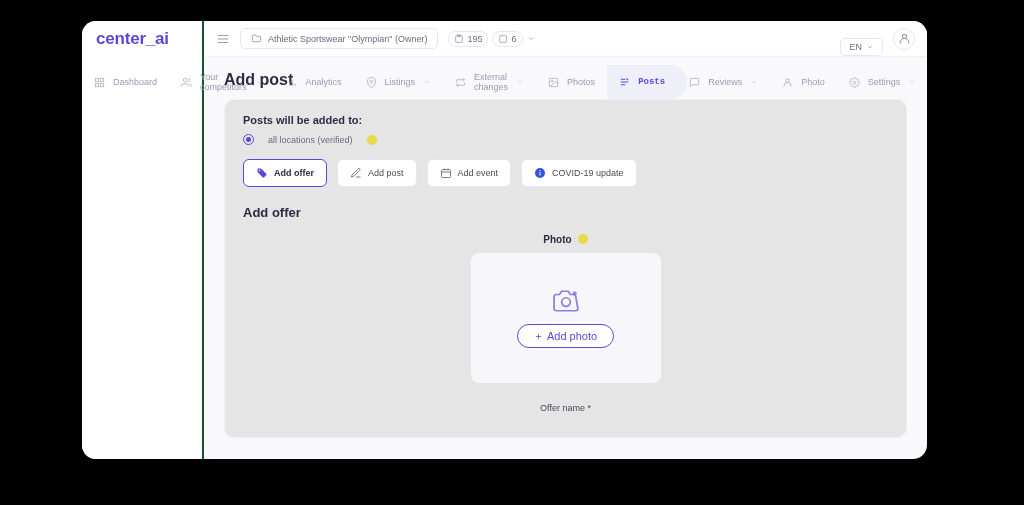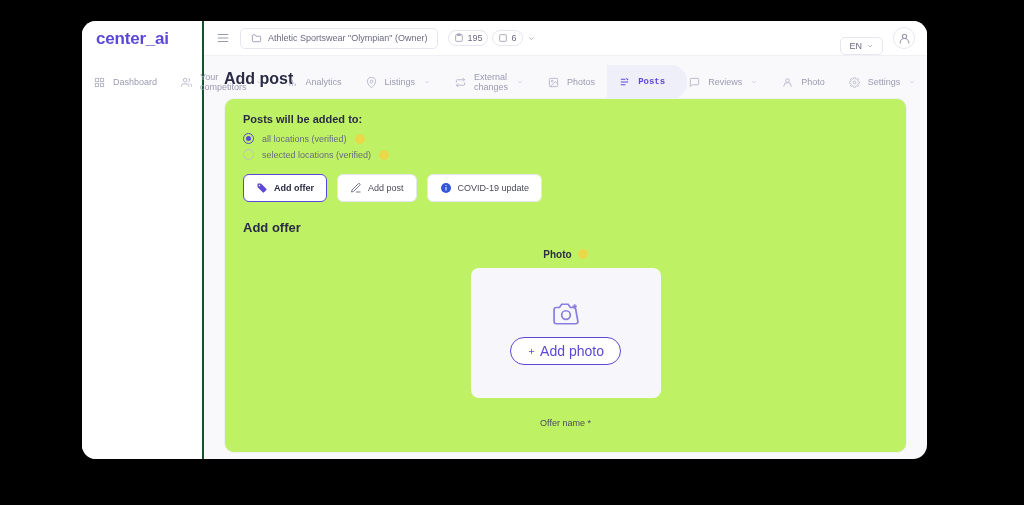--- a/index.html
+++ b/index.html
@@ -116,27 +116,27 @@
   }
   .avatar {
     width: 22px; height: 22px; border: 1px solid #e6e6f0;
     border-radius: 50%; display:flex; align-items:center; justify-content:center;
     color: #9a9ab0; cursor:pointer;
   }
   
   .content { padding: 14px 20px; overflow:auto; }
   .page-title { font-size: 16px; font-weight: 700; color: #2b2b45; margin-bottom: 10px;}
   .card {
-    background: #bef264;
+    background: #e5e5e5;
     border: 1px solid #efeff6;
     border-radius: 10px;
     padding: 14px 18px 24px;
   }
   .card-title { font-size: 11px; font-weight: 700; color: #2b2b45; margin-bottom: 8px;}
-  .radio-row { display:flex; align-items:center; gap:8px; font-size:9px; color:#6a6a80; margin-bottom:5px; cursor:pointer;}
+  .radio-row { display:flex; align-items:center; gap:14px; font-size:9px; color:#6a6a80; margin-bottom:5px; cursor:pointer;}
   .radio {
     width:11px; height:11px; border-radius:50%;
     border:1.5px solid #c0c0d0; display:inline-flex; align-items:center; justify-content:center;
   }
   .radio.sel { border-color:#5b48d8; }
   .radio.sel::after { content:""; width:5px; height:5px; border-radius:50%; background:#5b48d8;}
   .info-dot { width:10px; height:10px; border-radius:50%; background:#e9d84a; display:inline-block;}
   .type-buttons { display:flex; gap:10px; margin:14px 0 18px; }
   .tbtn {
     display:flex; align-items:center; gap:6px;
@@ -150,21 +150,21 @@
   .section-title { font-size:13px; font-weight:700; color:#2b2b45; margin:4px 0 14px; }
   .photo-area { display:flex; flex-direction:column; align-items:center; }
   .photo-label { display:flex; align-items:flex-start; gap:6px; font-size:10px; font-weight:700; color:#2b2b45; margin-bottom:8px;}
   .upload-box {
     width:190px; height:130px; background:#f7f7fb; border-radius:8px;
     display:flex; flex-direction:column; align-items:center; justify-content:center; gap:10px;
   }
   .cam-icon { color:#8a7fe0; }
   .add-photo-btn {
     border:1px solid #5b48d8; color:#5b48d8; background:#fff;
-    border-radius:14px; padding:5px 16px; font-size:14px; cursor:pointer;
+    border-radius:14px; padding:5px 16px; font-size:11px; cursor:pointer;
     display:flex; align-items:center; gap:4px;
   }
   .offer-name { margin-top:20px; font-size:9px; color:#4a4a5a; text-align:left;}
   svg { display:block; }
 </style>
 </head>
 <body>
 
 <div class="app-window">
 
@@ -367,43 +367,49 @@
       <h1 class="page-title">Add post</h1>
 
       <div class="card">
         <div class="card-title">Posts will be added to:</div>
 
         <div class="radio-row">
           <span class="radio sel"></span>
           <span>all locations (verified)</span>
           <span class="info-dot"></span>
         </div>
-        <div class="radio-row">
-          <span class="radio"></span>
-          <span>selected locations (verified)</span>
-          <span class="info-dot"></span>
-        </div>
 
         <div class="type-buttons">
           <div class="tbtn selected">
             <span class="ticon">
               <svg width="12" height="12" viewBox="0 0 24 24" fill="currentColor">
                   <path d="M20.59 13.41 11 3.83A2 2 0 0 0 9.59 3H4a1 1 0 0 0-1 1v5.59A2 2 0 0 0 3.83 11l9.58 9.59a2 2 0 0 0 2.83 0l4.35-4.35a2 2 0 0 0 0-2.83zM7 8.5A1.5 1.5 0 1 1 8.5 7 1.5 1.5 0 0 1 7 8.5z"></path>
                 </svg>
             </span>
             <span>Add offer</span>
           </div>
           <div class="tbtn">
             <span class="ticon">
               <svg width="12" height="12" viewBox="0 0 24 24" fill="none" stroke="currentColor" stroke-width="2">
                   <path d="M12 20h9"></path>
                   <path d="M16.5 3.5a2.1 2.1 0 0 1 3 3L7 19l-4 1 1-4z"></path>
                 </svg>
             </span>
             <span>Add post</span>
+          </div>
+          <div class="tbtn">
+            <span class="ticon">
+              <svg width="12" height="12" viewBox="0 0 24 24" fill="none" stroke="currentColor" stroke-width="2">
+                  <rect x="3" y="5" width="18" height="16" rx="2"></rect>
+                  <line x1="3" y1="10" x2="21" y2="10"></line>
+                  <line x1="8" y1="3" x2="8" y2="7"></line>
+                  <line x1="16" y1="3" x2="16" y2="7"></line>
+                </svg>
+            </span>
+            <span>Add event</span>
           </div>
           <div class="tbtn covid">
             <span class="ticon">
               <svg width="12" height="12" viewBox="0 0 24 24" fill="currentColor">
                   <circle cx="12" cy="12" r="10"></circle>
                   <rect x="11" y="10" width="2" height="7" fill="#fff"></rect>
                   <rect x="11" y="6" width="2" height="2" fill="#fff"></rect>
                 </svg>
             </span>
             <span>COVID-19 update</span>

